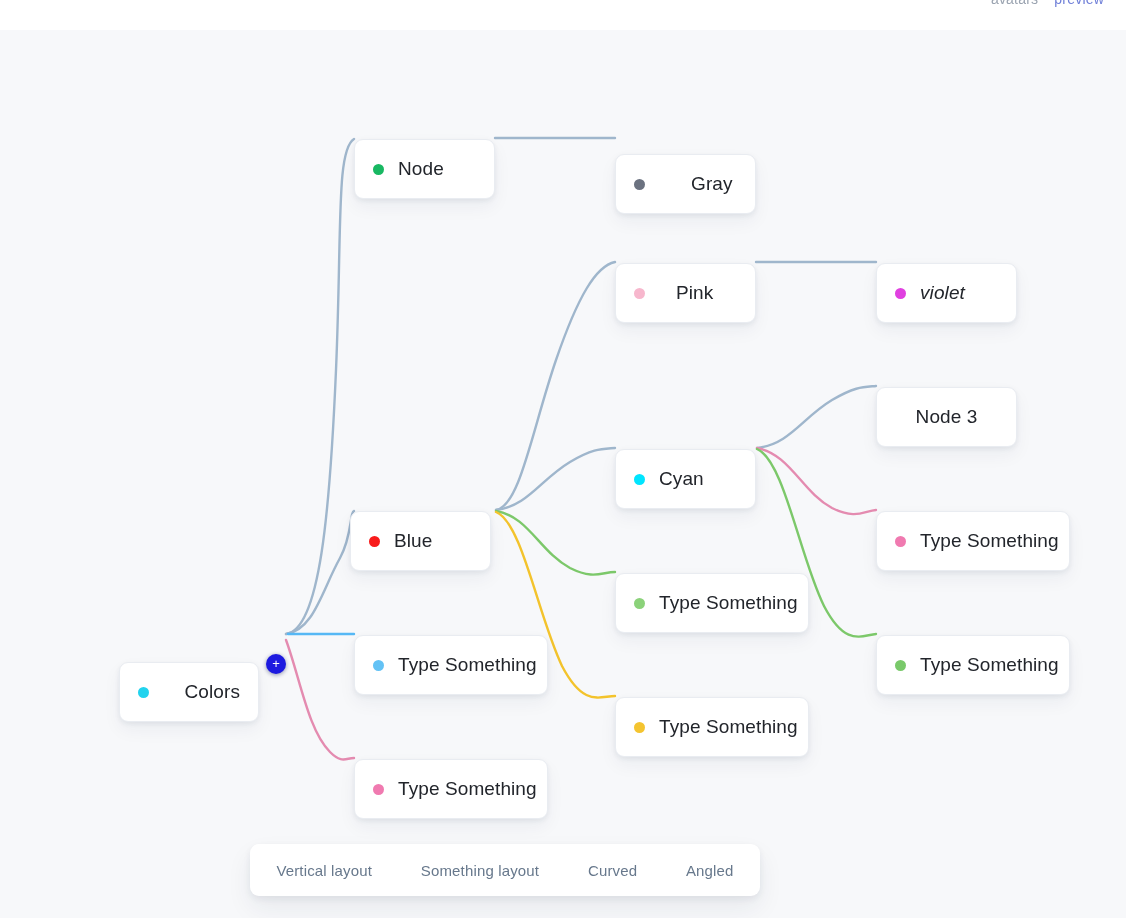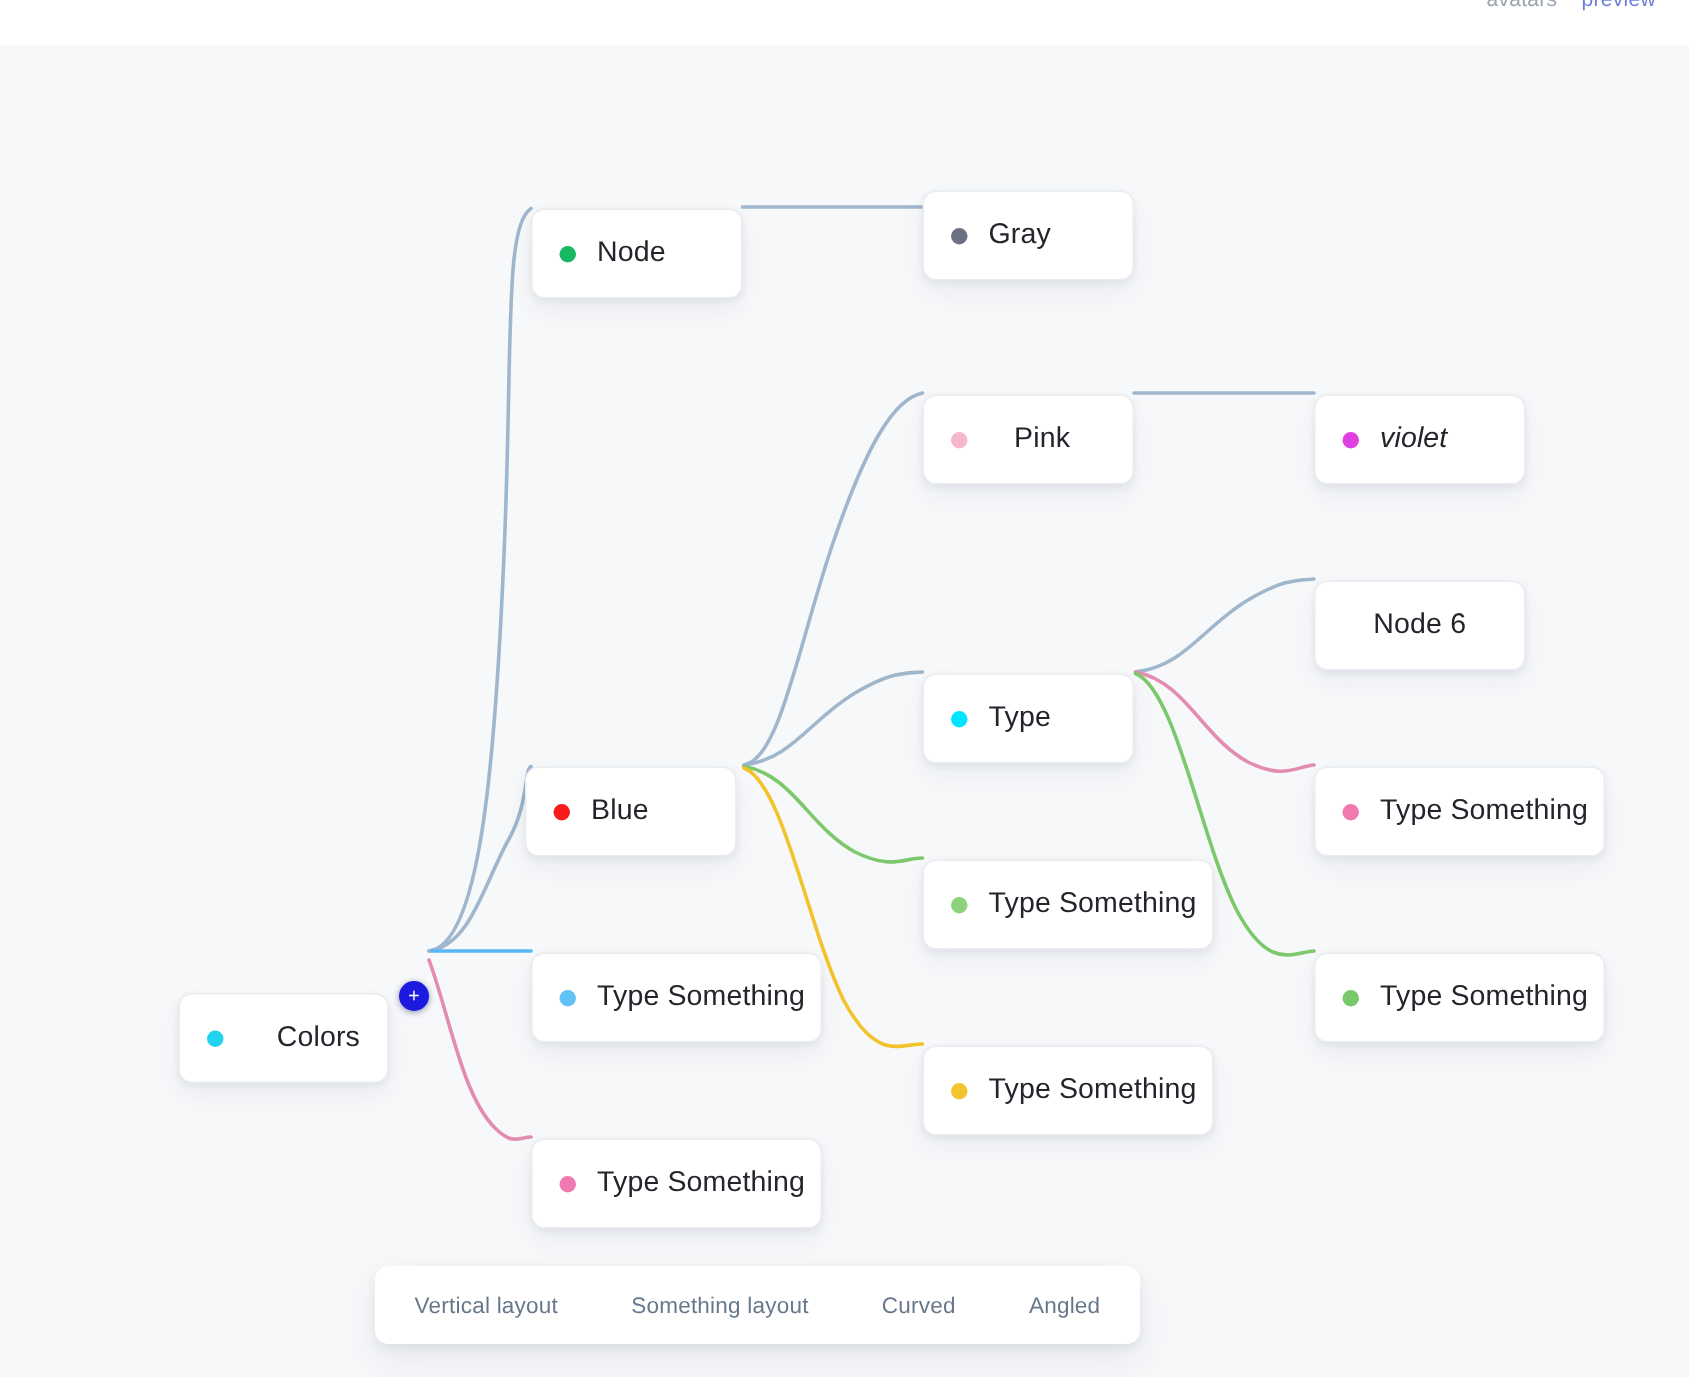--- a/index.html
+++ b/index.html
@@ -165,38 +165,38 @@
 
   <div id="node-layer">
       <div class="node" style="left: 119px; top: 632px; width: 140px; justify-content: space-between;">
         <span class="dot" style="background: rgb(34, 211, 238);"></span>
         <span class="label">Colors</span>
       </div>
       <div class="node" style="left: 354px; top: 109px; width: 141px;">
         <span class="dot" style="background: rgb(24, 184, 98);"></span>
         <span class="label">Node</span>
       </div>
-      <div class="node" style="left: 615px; top: 97px; width: 141px;">
+      <div class="node" style="left: 615px; top: 124px; width: 141px; gap: 32px;">
         <span class="dot" style="background: rgb(107, 114, 128);"></span>
         <span class="label">Gray</span>
       </div>
       <div class="node" style="left: 615px; top: 233px; width: 141px; gap: 17px;">
         <span class="dot" style="background: rgb(247, 183, 205);"></span>
         <span class="label">Pink</span>
       </div>
       <div class="node" style="left: 876px; top: 233px; width: 141px; font-style: italic;">
         <span class="dot" style="background: rgb(224, 64, 224);"></span>
         <span class="label">violet</span>
       </div>
       <div class="node centered" style="left: 876px; top: 357px; width: 141px;">
-        <span class="label">Node 6</span>
+        <span class="label">Node 3</span>
       </div>
       <div class="node" style="left: 615px; top: 419px; width: 141px;">
         <span class="dot" style="background: rgb(0, 229, 255);"></span>
-        <span class="label">Type</span>
+        <span class="label">Cyan</span>
       </div>
       <div class="node" style="left: 350px; top: 481px; width: 141px;">
         <span class="dot" style="background: rgb(248, 27, 27);"></span>
         <span class="label">Blue</span>
       </div>
       <div class="node" style="left: 876px; top: 481px; width: 194px;">
         <span class="dot" style="background: rgb(240, 122, 176);"></span>
         <span class="label">Type Something</span>
       </div>
       <div class="node" style="left: 615px; top: 543px; width: 194px;">

